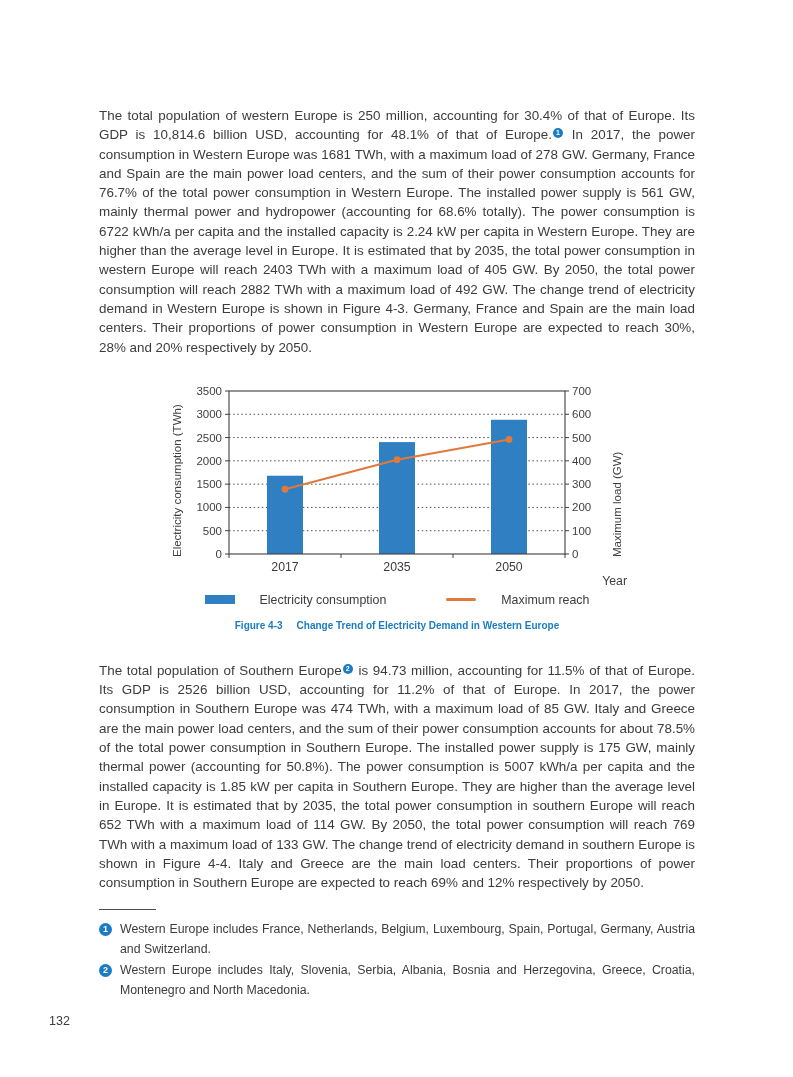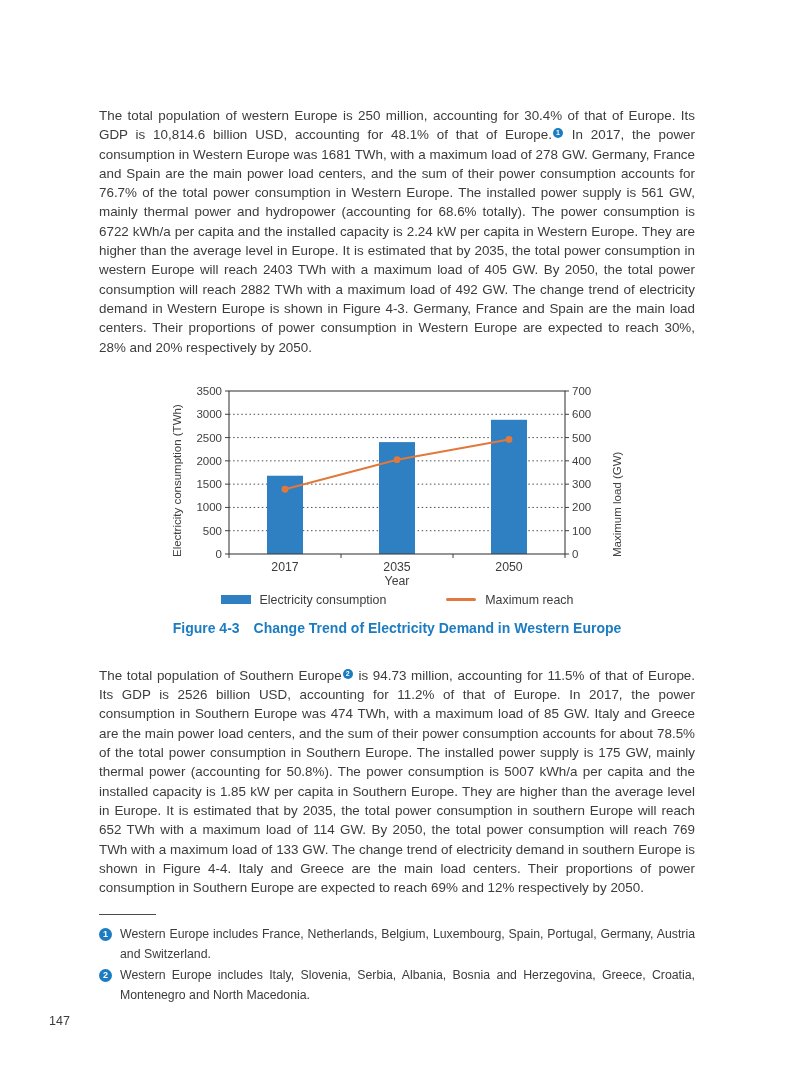--- a/index.html
+++ b/index.html
@@ -22,30 +22,30 @@
   
   .chart-block { position:relative; width:460px; margin:24px auto 0; }
   .chart-svg { display:block; }
   .ylabel {
     position:absolute; top:6px; height:170px; display:flex; align-items:center;
     font-size:11.5px; color:#3f3f3f;
     writing-mode:vertical-rl; transform:rotate(180deg);
   }
   .ylabel-left  { left:4px; }
   .ylabel-right { right:4px; }
-  .xlabel { text-align:center; font-size:12.3px; color:#3f3f3f; margin-top:-3px; }
+  .xlabel { text-align:right; font-size:12.3px; color:#3f3f3f; margin-top:-3px; }
   .legend-row {
     display:flex; justify-content:center; align-items:center; gap:60px;
     margin-top:5px; font-size:12.4px; color:#3c3c3c;
   }
-  .legend-item { display:flex; align-items:center; gap:9px; }
+  .legend-item { display:flex; align-items:center; gap:25px; }
   .swatch-bar  { width:30px; height:9px; background:var(--bar,#2e80c3); }
   .swatch-line { width:30px; height:3px; border-radius:2px; background:var(--line,#e0793b); }
   .caption {
-    text-align:center; margin-top:13px; font-size:14px; font-weight:bold;
+    text-align:center; margin-top:13px; font-size:10px; font-weight:bold;
     color:var(--accent,#1b7cc2);
   }
   .caption-gap { display:inline-block; width:14px; }
   
   .footnotes { margin-top:17px; }
   .fn-rule { width:57px; border-top:1.5px solid #4d4d4d; margin:0 0 10px 0; }
   .footnote { display:flex; gap:8px; font-size:12.3px; line-height:19.5px; margin-bottom:2px; text-align:justify; }
   .fn-marker {
     flex:0 0 auto; width:13px; height:13px; border-radius:50%;
     background:var(--accent,#1b7cc2); color:#fff; font-size:9px; line-height:13px;
@@ -144,14 +144,14 @@
         <span class="fn-marker">1</span>
         <span>Western Europe includes France, Netherlands, Belgium, Luxembourg, Spain, Portugal, Germany, Austria and Switzerland.</span>
       </div>
       <div class="footnote">
         <span class="fn-marker">2</span>
         <span>Western Europe includes Italy, Slovenia, Serbia, Albania, Bosnia and Herzegovina, Greece, Croatia, Montenegro and North Macedonia.</span>
       </div>
     </div>
 
   </div>
-  <div class="page-number">147</div>
+  <div class="page-number">132</div>
 </div>
 
 </body></html>

